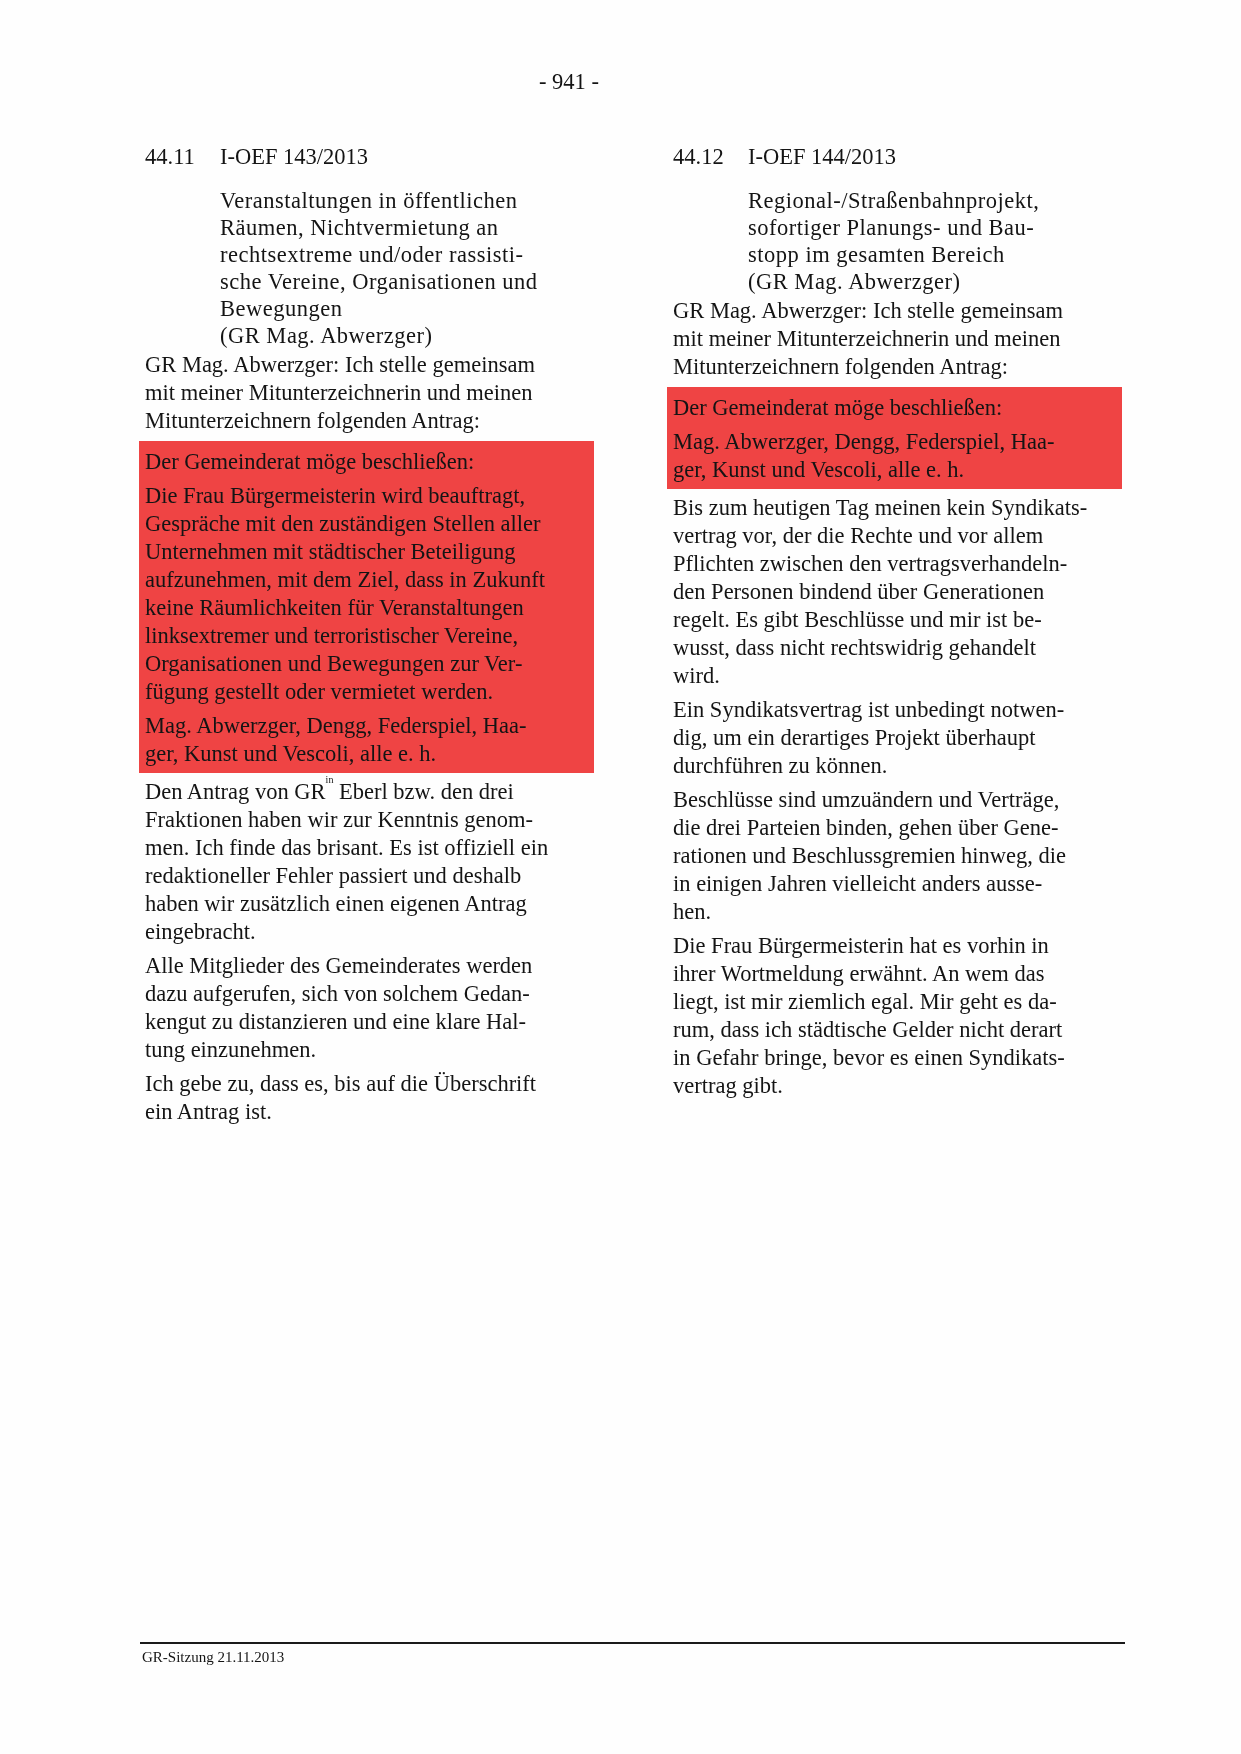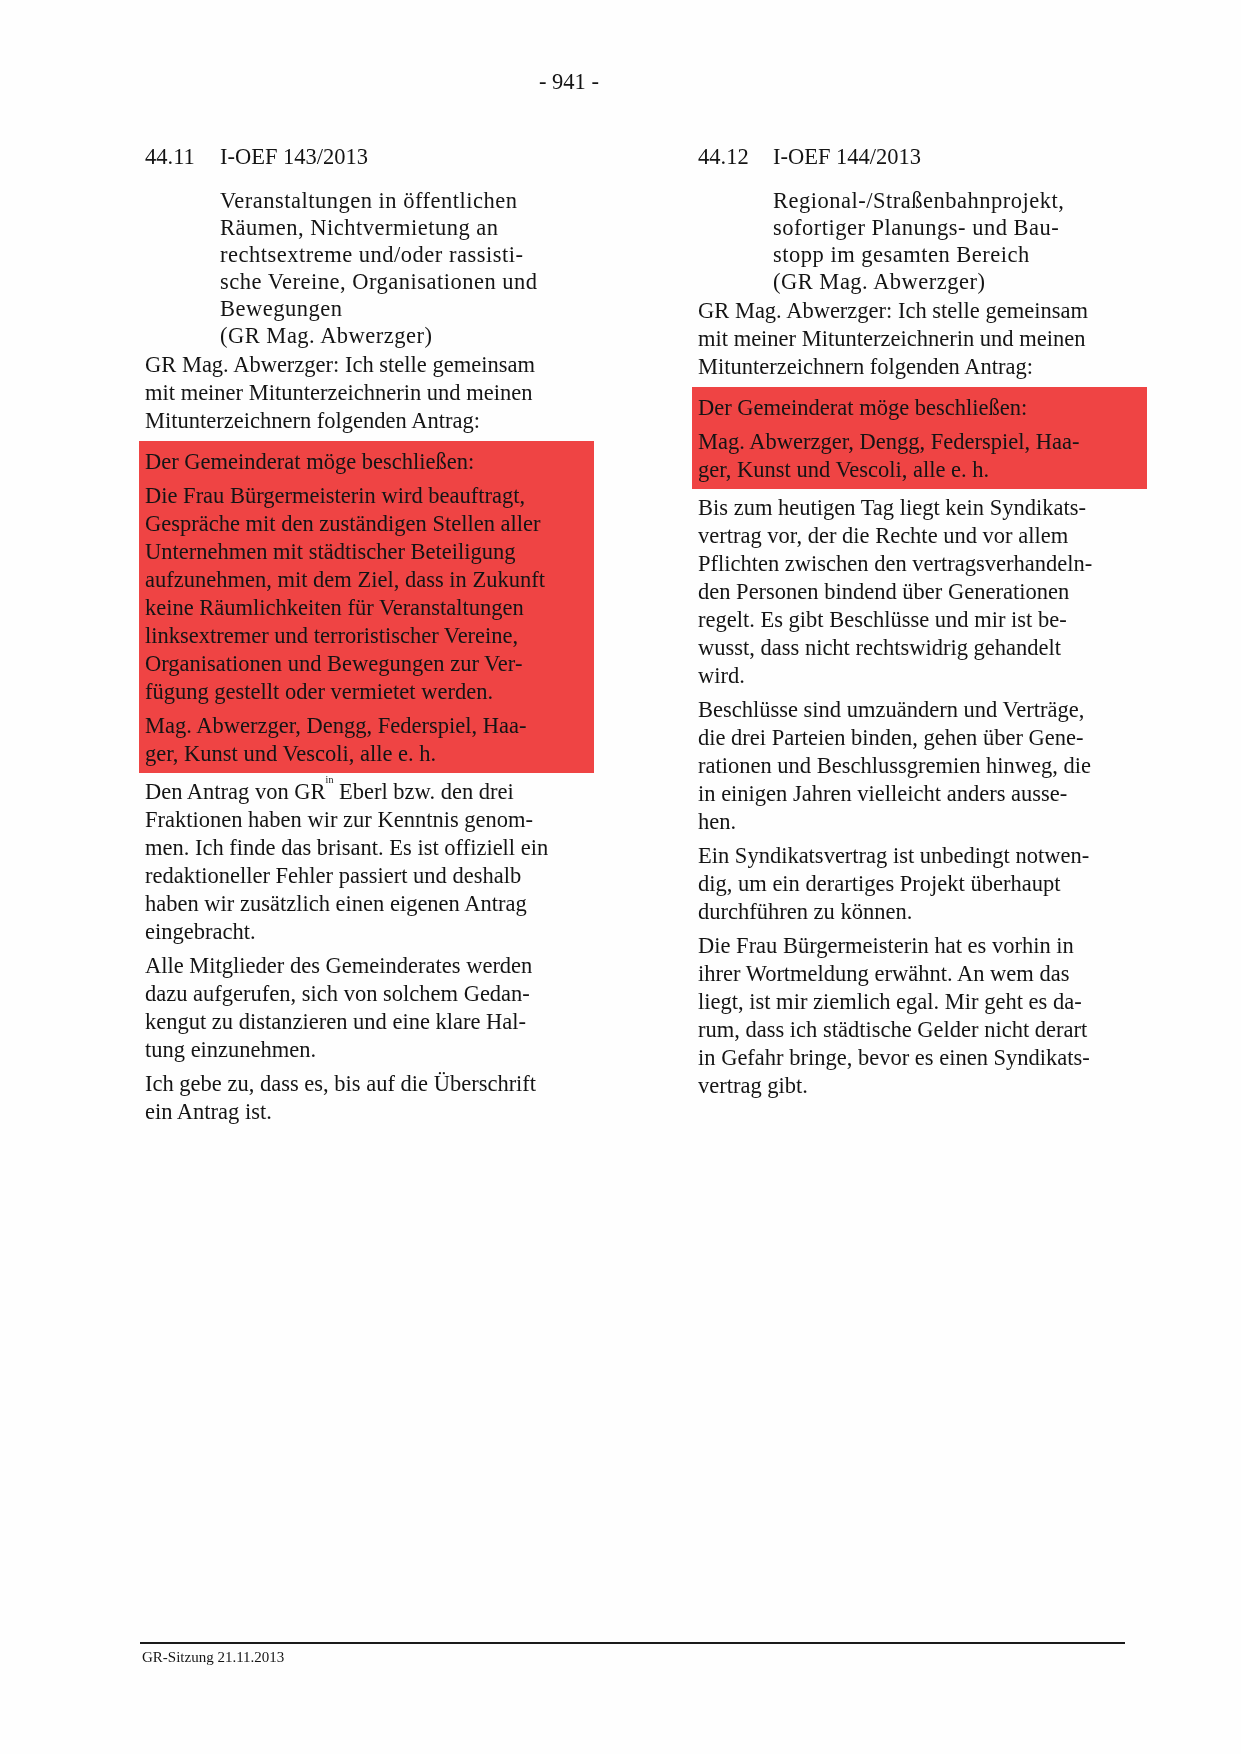--- a/index.html
+++ b/index.html
@@ -19,21 +19,21 @@
   }
   .pagenum {
     position: absolute; top: 68px; left: 539px;
     font-size: 22.5px; line-height: 28px;
   }
   .col {
     position: absolute; top: 143px; width: 490px;
     font-size: 22.5px; line-height: 28px;
   }
   .col-left  { left: 145px; }
-  .col-right { left: 673px; margin-left: 25px; }
+  .col-right { left: 673px; }
   .item-head { display: flex; margin: 0 0 16px 0; }
   .item-no   { flex: 0 0 75px; }
   .item-title {
     margin: 0 0 2px 75px;
     line-height: 27px;
     letter-spacing: 0.5px;
     white-space: pre-line;
   }
   p.para {
     margin: 0 0 6px 0;
@@ -120,35 +120,35 @@
 stopp im gesamten Bereich
 (GR Mag. Abwerzger)</div>
     <p class="para">GR Mag. Abwerzger: Ich stelle gemeinsam
 mit meiner Mitunterzeichnerin und meinen
 Mitunterzeichnern folgenden Antrag:</p>
     <div class="motion-box">
       <p class="para">Der Gemeinderat möge beschließen:</p>
       <p class="para">Mag. Abwerzger, Dengg, Federspiel, Haa-
 ger, Kunst und Vescoli, alle e. h.</p>
     </div>
-    <p class="para">Bis zum heutigen Tag liegt kein Syndikats-
+    <p class="para">Bis zum heutigen Tag meinen kein Syndikats-
 vertrag vor, der die Rechte und vor allem
 Pflichten zwischen den vertragsverhandeln-
 den Personen bindend über Generationen
 regelt. Es gibt Beschlüsse und mir ist be-
 wusst, dass nicht rechtswidrig gehandelt
 wird.</p>
+    <p class="para">Ein Syndikatsvertrag ist unbedingt notwen-
+dig, um ein derartiges Projekt überhaupt
+durchführen zu können.</p>
     <p class="para">Beschlüsse sind umzuändern und Verträge,
 die drei Parteien binden, gehen über Gene-
 rationen und Beschlussgremien hinweg, die
 in einigen Jahren vielleicht anders ausse-
 hen.</p>
-    <p class="para">Ein Syndikatsvertrag ist unbedingt notwen-
-dig, um ein derartiges Projekt überhaupt
-durchführen zu können.</p>
     <p class="para">Die Frau Bürgermeisterin hat es vorhin in
 ihrer Wortmeldung erwähnt. An wem das
 liegt, ist mir ziemlich egal. Mir geht es da-
 rum, dass ich städtische Gelder nicht derart
 in Gefahr bringe, bevor es einen Syndikats-
 vertrag gibt.</p>
   </div>
 
   <div class="footer-rule"></div>
   <div class="footer-text">GR-Sitzung 21.11.2013</div>

